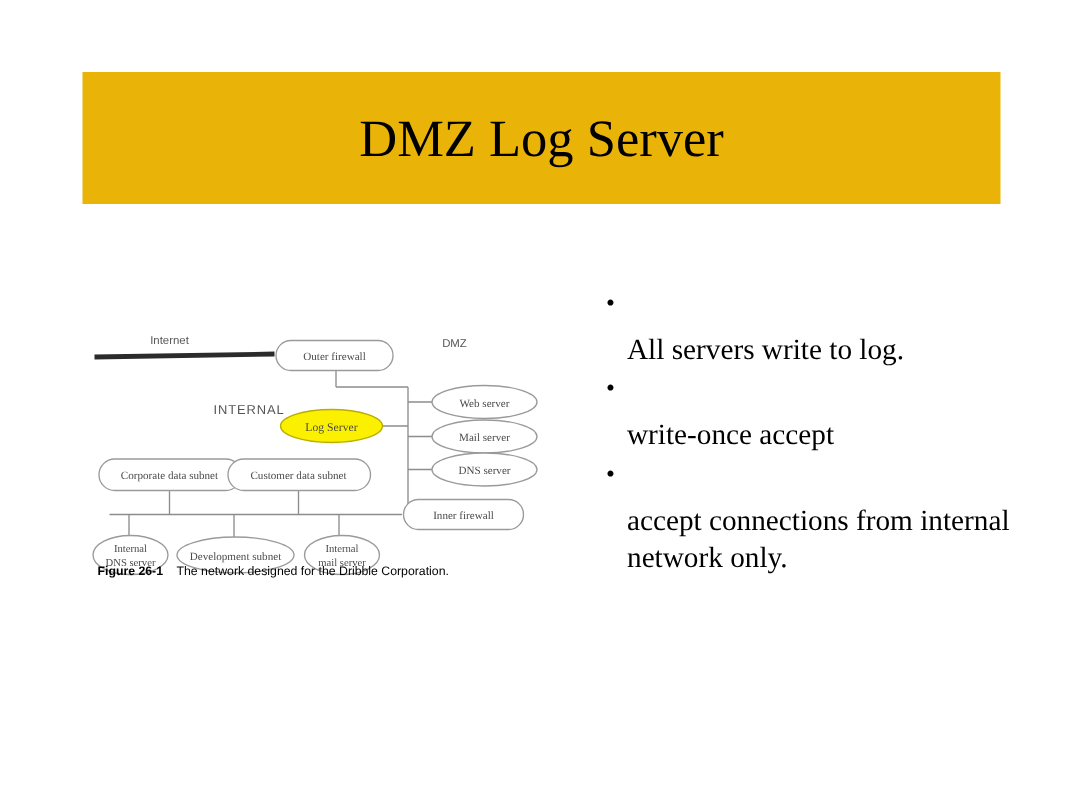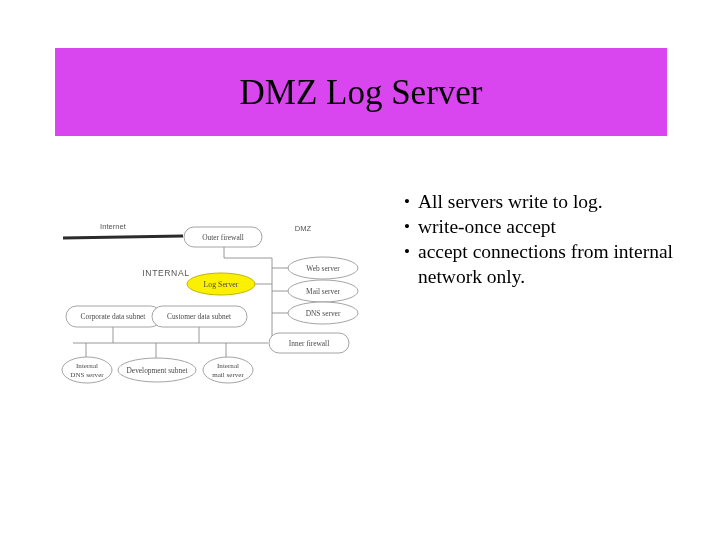--- a/index.html
+++ b/index.html
@@ -17,21 +17,21 @@
     color: #000000;
   }
 
   
   #title-banner {
     position: absolute;
     left: 55px;
     top: 48px;
     width: 612px;
     height: 88px;
-    background: #d946ef;
+    background: #eab308;
     display: flex;
     align-items: center;
     justify-content: center;
   }
   #title-text {
     font-family: "Liberation Serif", "DejaVu Serif", serif;
     font-size: 35px;
     line-height: 1;
     color: #000000;
     letter-spacing: 0px;
@@ -54,20 +54,21 @@
   }
   .bullet-mark {
     width: 14px;
     flex: 0 0 14px;
     text-align: left;
     font-size: 17px;
     line-height: 25px;
   }
   .bullet-text {
     flex: 1 1 auto;
+    margin-top: 32px;
   }
 
   
   #figure-wrap {
     position: absolute;
     left: 33px;
     top: 212px;
     width: 300px;
     height: 175px;
     margin-left: 28px;
@@ -229,13 +230,17 @@
     </g>
 
     <g>
       <ellipse class="node-shape" cx="167" cy="158" rx="25" ry="13"></ellipse>
       <text class="node-text" x="167" y="156" font-size="7.1">Internal</text>
       <text class="node-text" x="167" y="165" font-size="7.1">mail server</text>
     </g>
 
   </svg>
 
+  <div style="position:absolute; left:4px; top:158px; white-space:nowrap;">
+    <span class="cap-text" style="font-size:8.2px;">Figure 26-1</span>
+    <span class="cap-text-lt" style="font-size:8.2px; margin-left:5px;">The network designed for the Dribble Corporation.</span>
+  </div>
 </div>
 
 </body></html>

